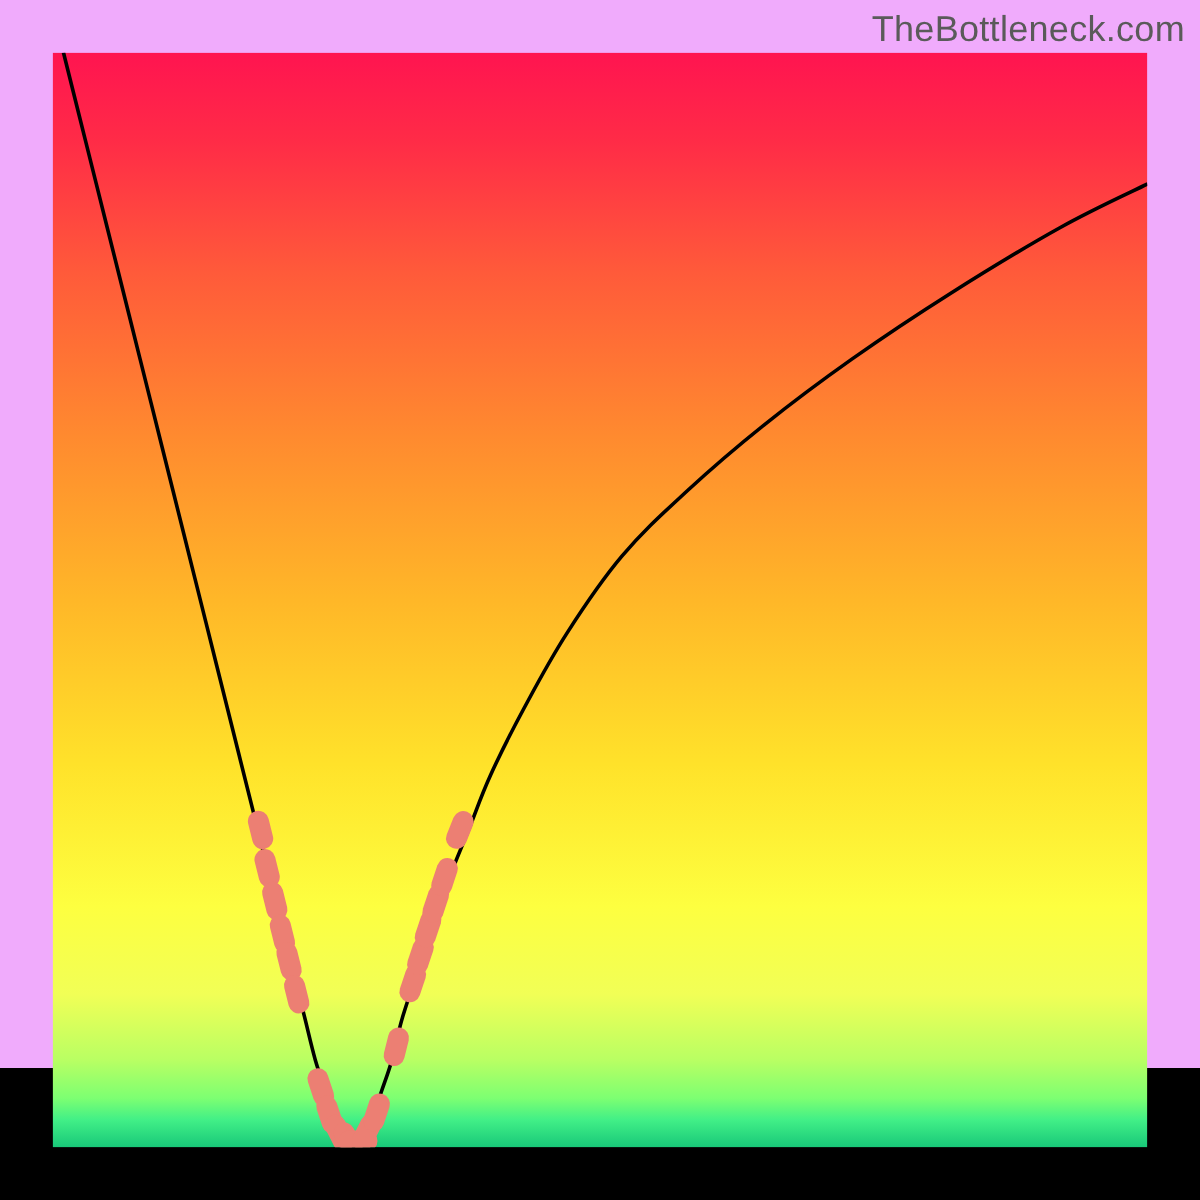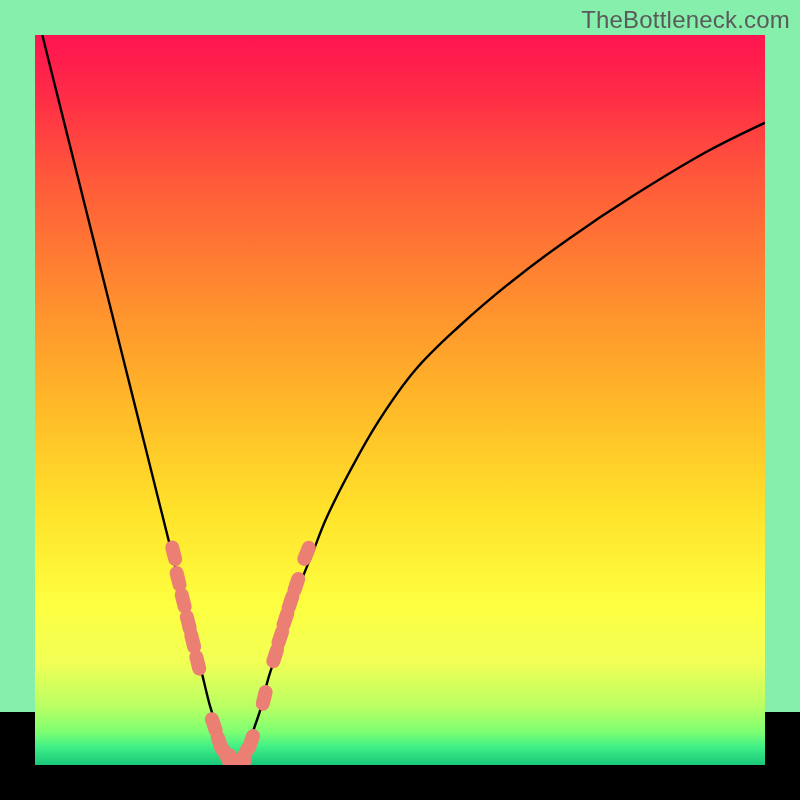--- a/index.html
+++ b/index.html
@@ -10,21 +10,21 @@
     overflow: hidden;
     background: #000;
     font-family: Arial, Helvetica, sans-serif;
   }
   .frame {
     position: absolute;
     left: 0;
     top: 0;
     width: 800px;
     height: 712px;
-    background: #86efac;
+    background: #f0abfc;
   }
   .plot-area {
     position: absolute;
     left: 35px;
     top: 35px;
     width: 730px;
     height: 730px;
     overflow: hidden;
   }
   .gradient-bg {

